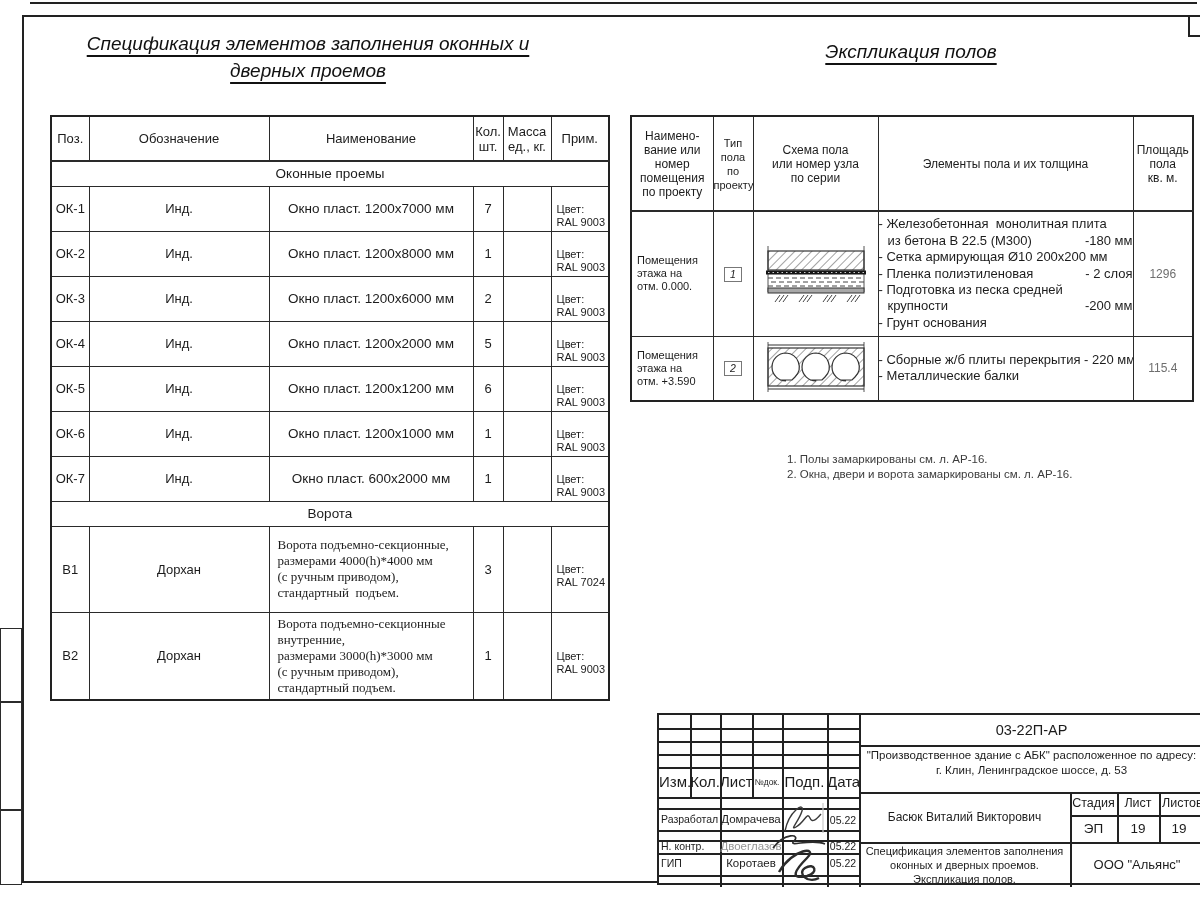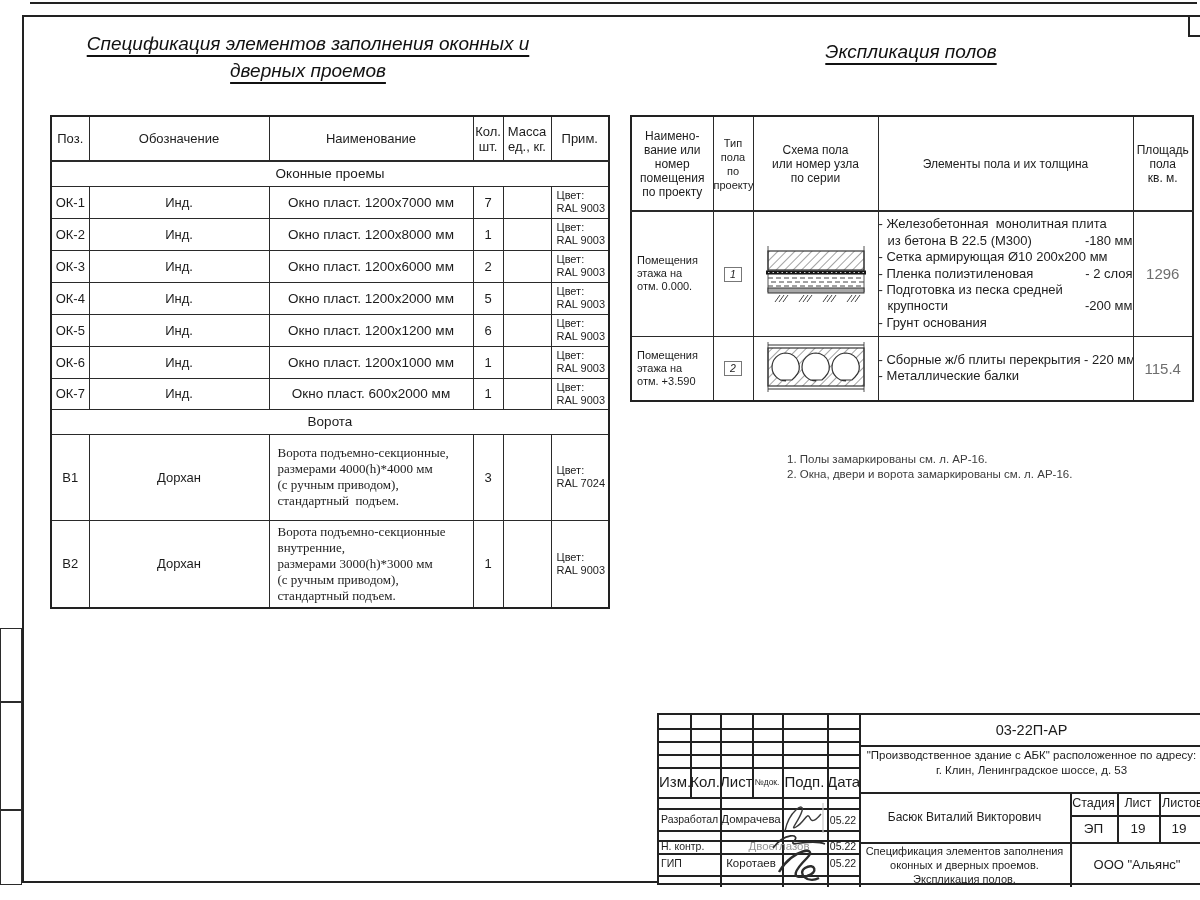--- a/index.html
+++ b/index.html
@@ -22,48 +22,48 @@
   .spec,.floors{position:absolute;background:#fff;}
   .spec{left:50px;top:115px;width:558px;}
   .floors{left:630px;top:115px;width:562px;}
   .spec td,.floors td{border:1px solid #2a2a2a;padding:0;vertical-align:middle;
         font-size:13px;text-align:center;overflow:hidden;}
   .spec{border:2px solid #222;}
   .floors{border:2px solid #222;}
   .spec tr.hd td,.floors tr.hd td{border-bottom-width:2px;}
   .pre{white-space:pre-line;}
   .prew{white-space:pre-wrap;font-family:Liberation Serif, serif;}
-  .spec .note-c{font-size:11px;text-align:left;padding:2px 0 2px 5px;line-height:13px;}
+  .spec .note-c{font-size:11px;text-align:left;padding:16px 0 2px 5px;line-height:13px;}
   .spec .name-c{font-size:13.5px;}
   .spec .gname{font-size:13px;text-align:left;padding-left:8px;line-height:16px;}
   .spec tr.sec td{font-size:13.5px;}
   .spec tr.hd td{font-size:13px;line-height:15px;}
   .floors tr.hd td{font-size:12px;line-height:14px;}
   .floors .room-c{font-size:11px;text-align:left;padding-left:5px;line-height:13px;}
-  .floors .area-c{font-size:15px;color:#6e6e6e;}
+  .floors .area-c{font-size:12px;color:#6e6e6e;}
   .typebox{display:inline-block;min-width:14px;height:13px;border:1px solid #777;
            font-size:10.5px;font-style:italic;line-height:13px;padding:0 1px;background:#fff;}
   .el-cell{padding:4px 4px 4px 6px;}
   .el-line{display:flex;justify-content:space-between;font-size:13px;line-height:16.4px;text-align:left;}
   .el-line .l{white-space:pre;}
   .el-line.ind .l{padding-left:9px;}
 
   .notes{left:787px;top:452px;font-size:11.5px;line-height:15px;color:#3c3c3c;}
 
   
   .tb{left:657px;top:713px;width:545px;height:172px;border:2px solid #222;box-sizing:border-box;background:#fff;}
   .tb .hl{position:absolute;background:#222;height:1.5px;}
   .tb .vl{position:absolute;background:#222;width:1.5px;}
   .tb .cell{position:absolute;text-align:center;overflow:hidden;}
   .tb .coll{font-size:15px;line-height:30px;}
   .tb .small{font-size:8.5px;line-height:30px;}
   .tb .role{text-align:left;font-size:10.5px;padding-left:2px;}
   .tb .nm{font-size:11.5px;}
   .tb .dt{font-size:10.5px;}
-  .gray{color:#969696;padding-left:28px;}
+  .gray{color:#969696;}
 </style>
 </head>
 <body>
 
 <div class="sheet">
 
   <div class="abs top-edge"></div>
   <div class="abs frame"></div>
   <div class="abs corner-box"></div>
   <div class="abs stampbox" style="top:628px;height:74px;"></div>

